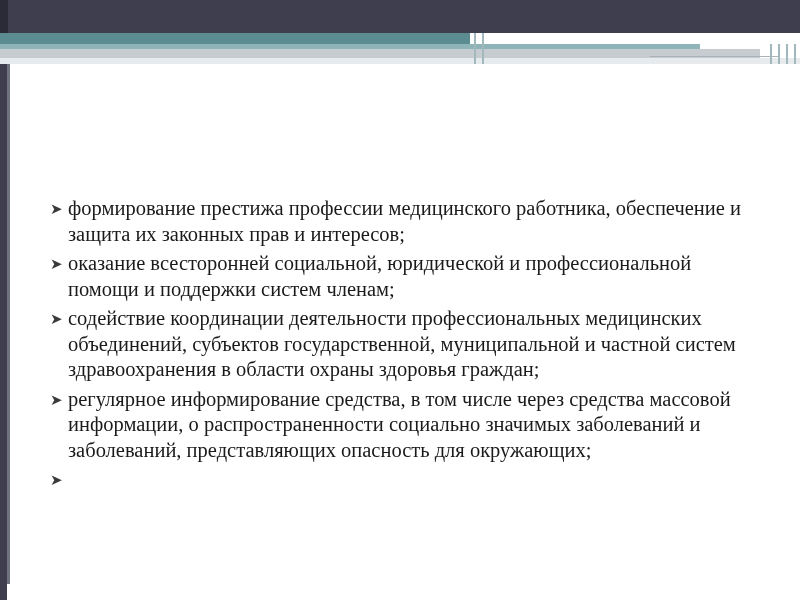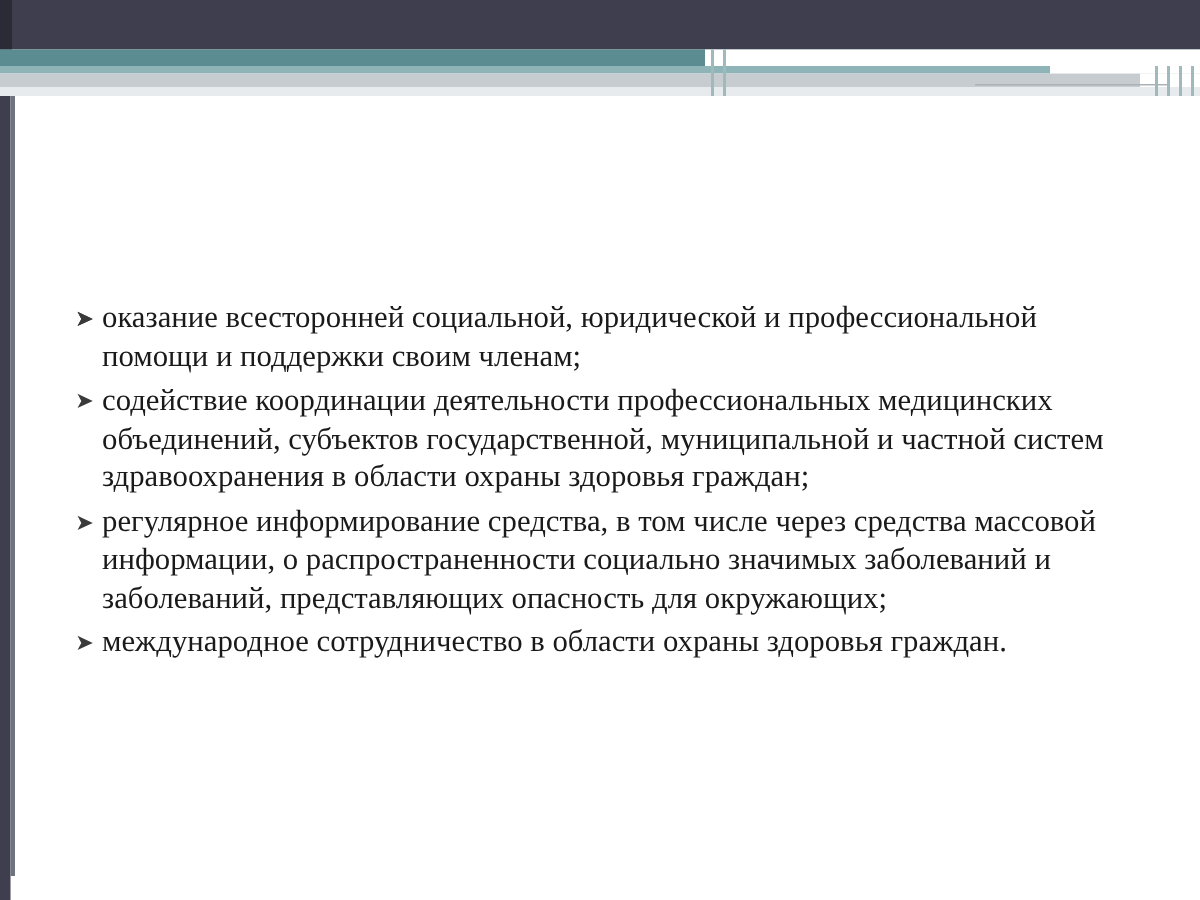--- a/index.html
+++ b/index.html
@@ -201,36 +201,36 @@
   <div class="vstripe" style="left:786px; top:44px; height:20px;"></div>
   <div class="vstripe" style="left:794px; top:44px; height:20px;"></div>
 
   <div class="left-edge"></div>
   <div class="left-edge-inner"></div>
 
   <div class="content">
     <ul class="bullets">
       <li>
         <span class="marker">➤</span>
-      </li>
-      <li>
-        <span class="marker">➤</span>
-        <span>оказание всесторонней социальной, юридической и профессиональной помощи и поддержки своим членам;</span>
+        <span>формирование престижа профессии медицинского работника, обеспечение и защита их законных прав и интересов;</span>
+      </li>
+      <li>
+        <span class="marker">➤</span>
+        <span>оказание всесторонней социальной, юридической и профессиональной помощи и поддержки систем членам;</span>
       </li>
       <li>
         <span class="marker">➤</span>
         <span>содействие координации деятельности профессиональных медицинских объединений, субъектов государственной, муниципальной и частной систем здравоохранения в области охраны здоровья граждан;</span>
       </li>
       <li>
         <span class="marker">➤</span>
         <span>регулярное информирование средства, в том числе через средства массовой информации, о распространенности социально значимых заболеваний и заболеваний, представляющих опасность для окружающих;</span>
       </li>
       <li>
         <span class="marker">➤</span>
-        <span>международное сотрудничество в области охраны здоровья граждан.</span>
       </li>
     </ul>
   </div>
 
   <div class="bottom-band"></div>
   <div class="bottom-band-left"></div>
 
 </div>
 
 </body></html>

